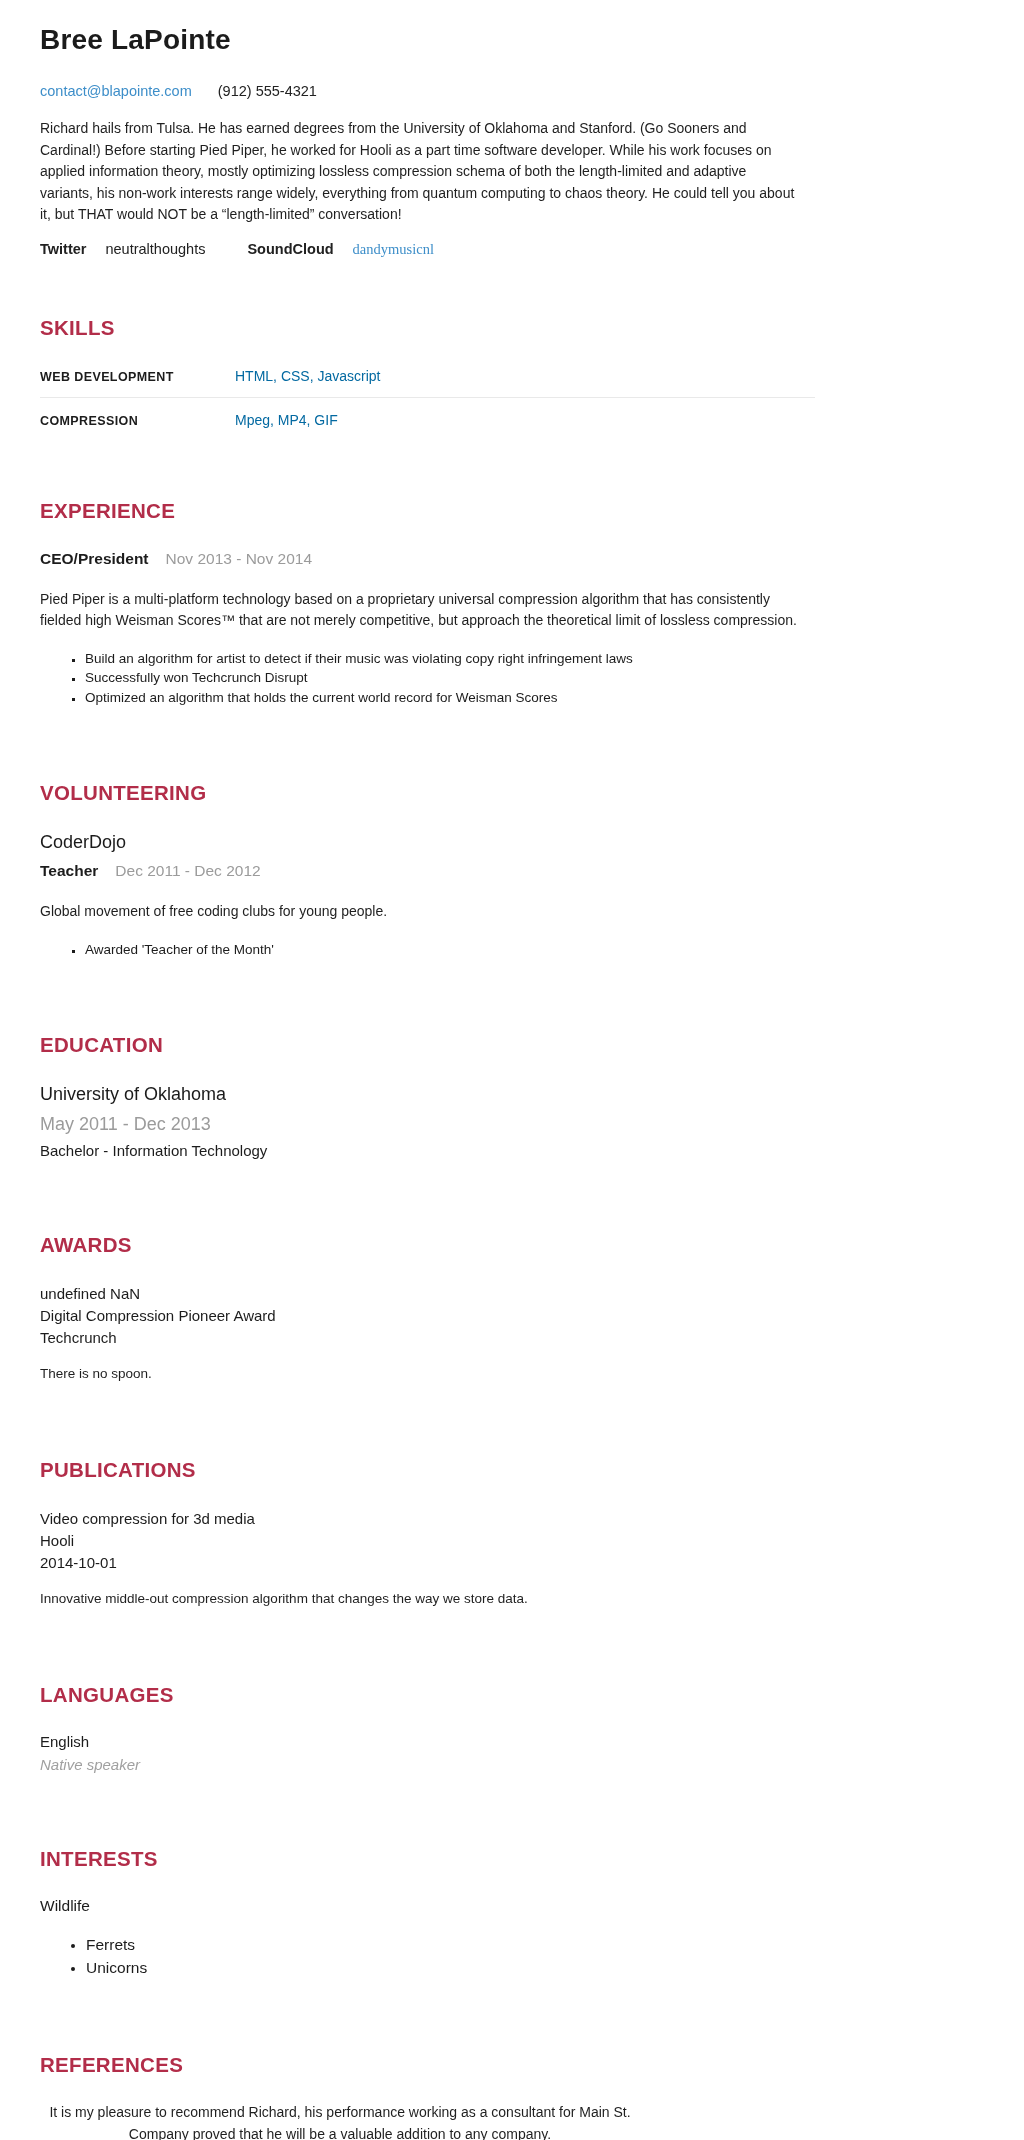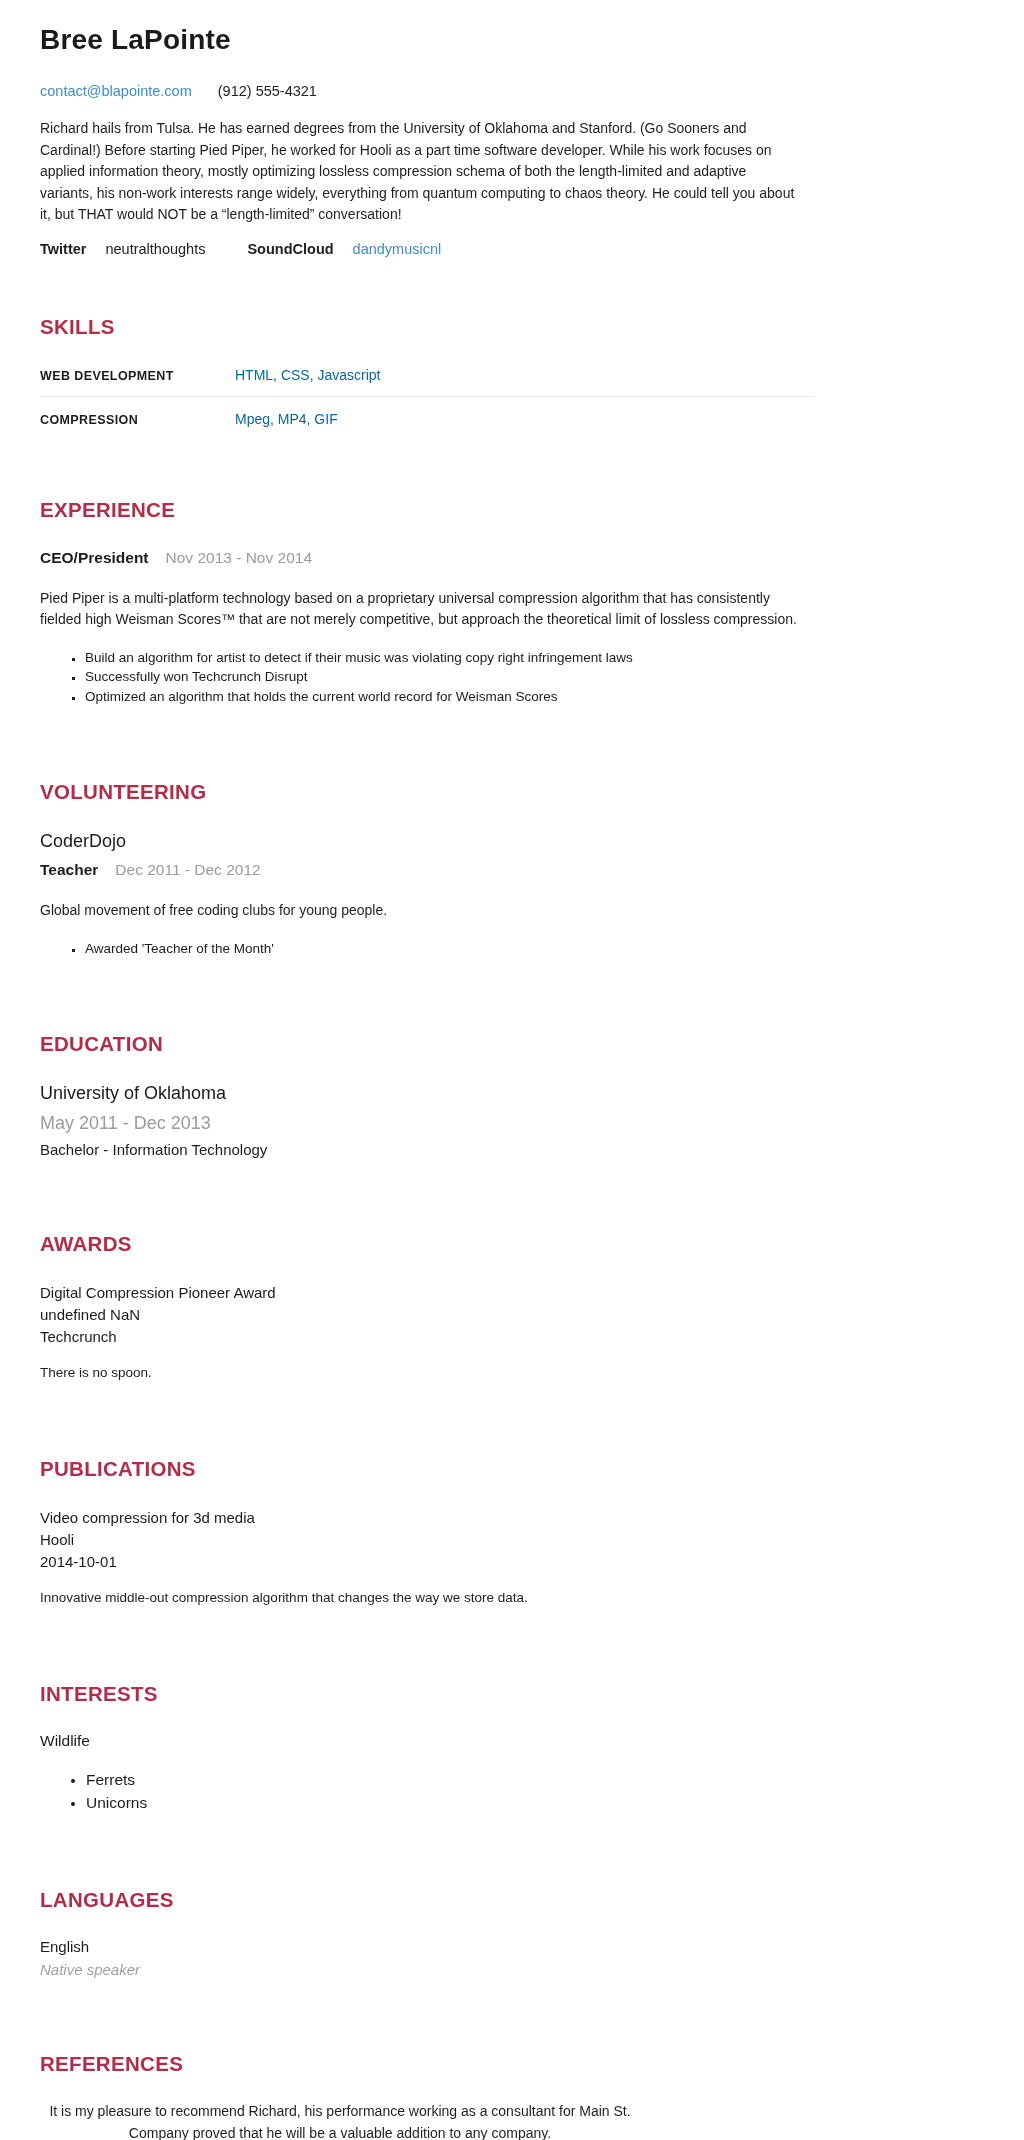--- a/index.html
+++ b/index.html
@@ -46,21 +46,21 @@
     color: #1f1f1f;
   }
   .profiles {
     margin-top: 15px;
     display: flex;
     align-items: baseline;
     font-size: 14.5px;
   }
   .profile-network { font-weight: 700; color: #212121; margin-right: 19px; }
   .profile-username { color: #212121; margin-right: 42px; }
-  .profile-username.is-link { color: var(--link); text-decoration: none; cursor: pointer; }
+  .profile-username.is-link { color: var(--link); text-decoration: none; cursor: pointer; font-family: Liberation Serif, serif; }
   
   .section { margin-top: 58px; }
   .section.gap-lg { margin-top: 74px; }
   .section-title {
     color: var(--accent);
     font-size: 20.5px;
     font-weight: 700;
     letter-spacing: 0.3px;
   }
   
@@ -214,51 +214,51 @@
   <section class="section gap-lg">
     <h2 class="section-title">EDUCATION</h2>
     <div class="org-name">University of Oklahoma</div>
     <div class="edu-dates">May 2011 - Dec 2013</div>
     <div class="edu-degree">Bachelor - Information Technology</div>
   </section>
 
   <section class="section gap-lg">
     <h2 class="section-title">AWARDS</h2>
     <div class="stack">
+      <div>undefined NaN</div>
       <div>Digital Compression Pioneer Award</div>
-      <div>undefined NaN</div>
       <div>Techcrunch</div>
     </div>
     <p class="small-note">There is no spoon.</p>
   </section>
 
   <section class="section gap-lg">
     <h2 class="section-title">PUBLICATIONS</h2>
     <div class="stack">
       <div>Video compression for 3d media</div>
       <div>Hooli</div>
       <div>2014-10-01</div>
     </div>
     <p class="small-note">Innovative middle-out compression algorithm that changes the way we store data.</p>
+  </section>
+
+  <section class="section gap-lg">
+    <h2 class="section-title">LANGUAGES</h2>
+    <div class="lang-name">English</div>
+    <div class="lang-fluency">Native speaker</div>
   </section>
 
   <section class="section gap-lg">
     <h2 class="section-title">INTERESTS</h2>
     <div class="interest-name">Wildlife</div>
     <ul class="interest-list">
       <li>Ferrets</li>
       <li>Unicorns</li>
     </ul>
   </section>
 
   <section class="section gap-lg">
-    <h2 class="section-title">LANGUAGES</h2>
-    <div class="lang-name">English</div>
-    <div class="lang-fluency">Native speaker</div>
-  </section>
-
-  <section class="section gap-lg">
     <h2 class="section-title">REFERENCES</h2>
     <p class="reference-text">It is my pleasure to recommend Richard, his performance working as a consultant for Main St. Company proved that he will be a valuable addition to any company.</p>
 
   </section>
 
 </div>
 
 </body></html>

